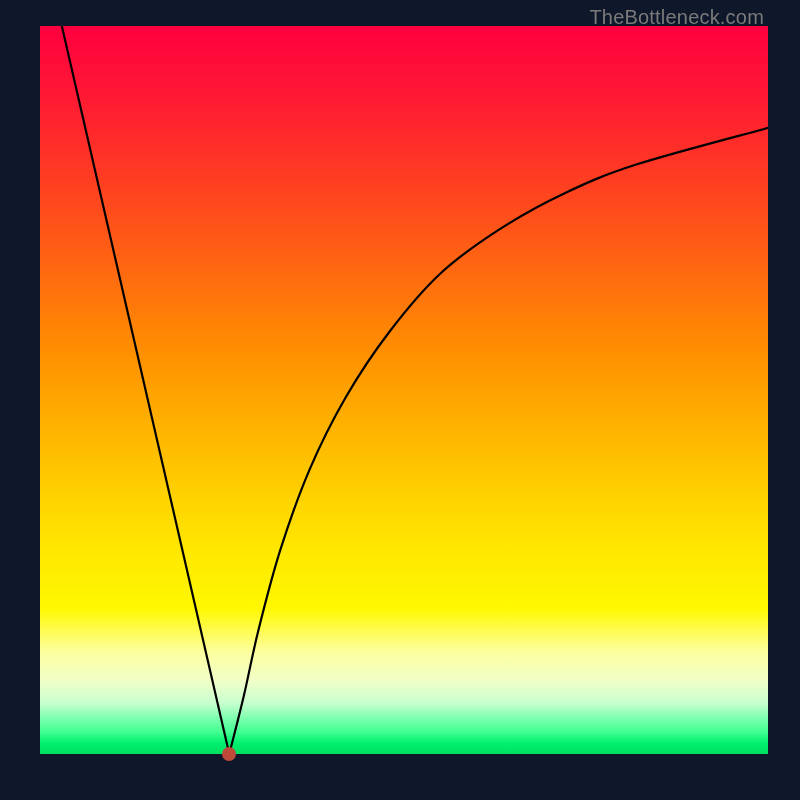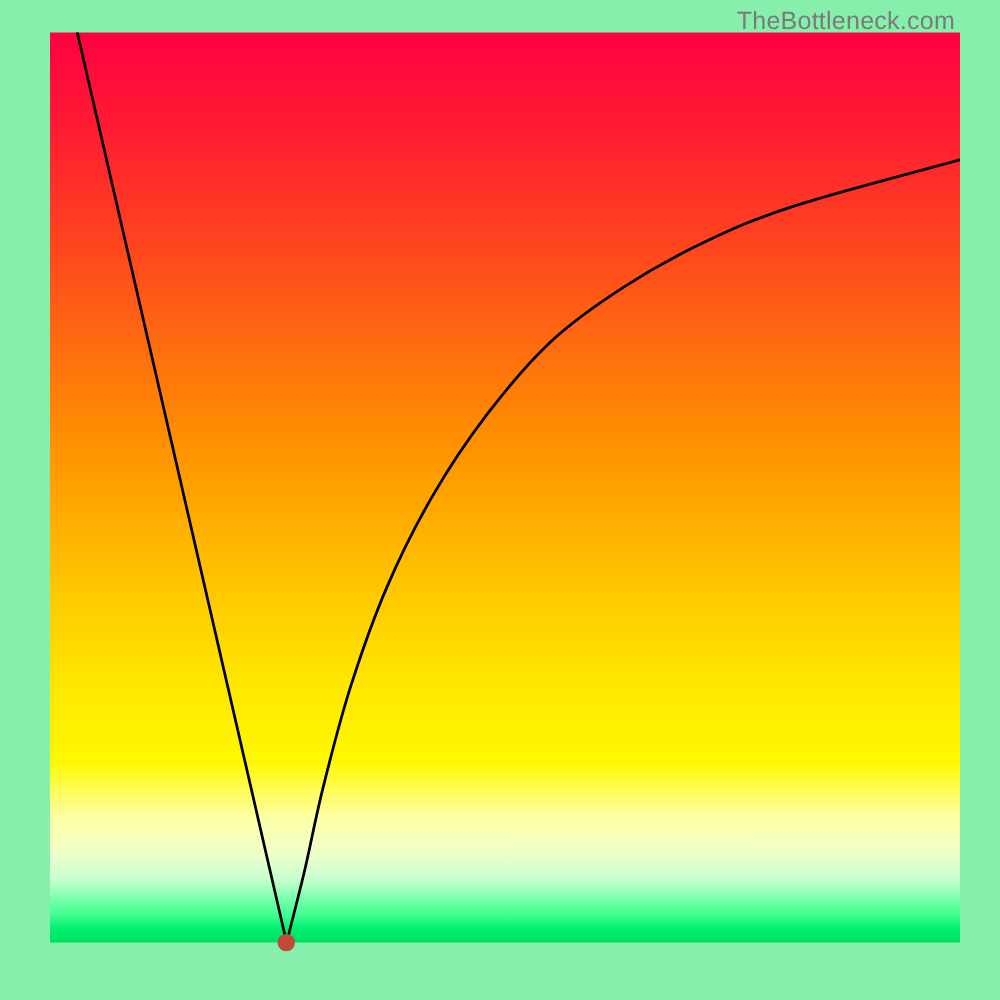--- a/index.html
+++ b/index.html
@@ -8,21 +8,21 @@
     width: 800px;
     height: 800px;
     overflow: hidden;
     background: #000;
     font-family: Arial, Helvetica, sans-serif;
   }
   .frame {
     position: relative;
     width: 800px;
     height: 800px;
-    background: #86efac;
+    background: #0f172a;
   }
   .plot-area {
     position: absolute;
     left: 40px;
     top: 26px;
     width: 728px;
     height: 728px;
     background: linear-gradient(to bottom,
       #ff0040 0%,
       #ff1a33 10%,

